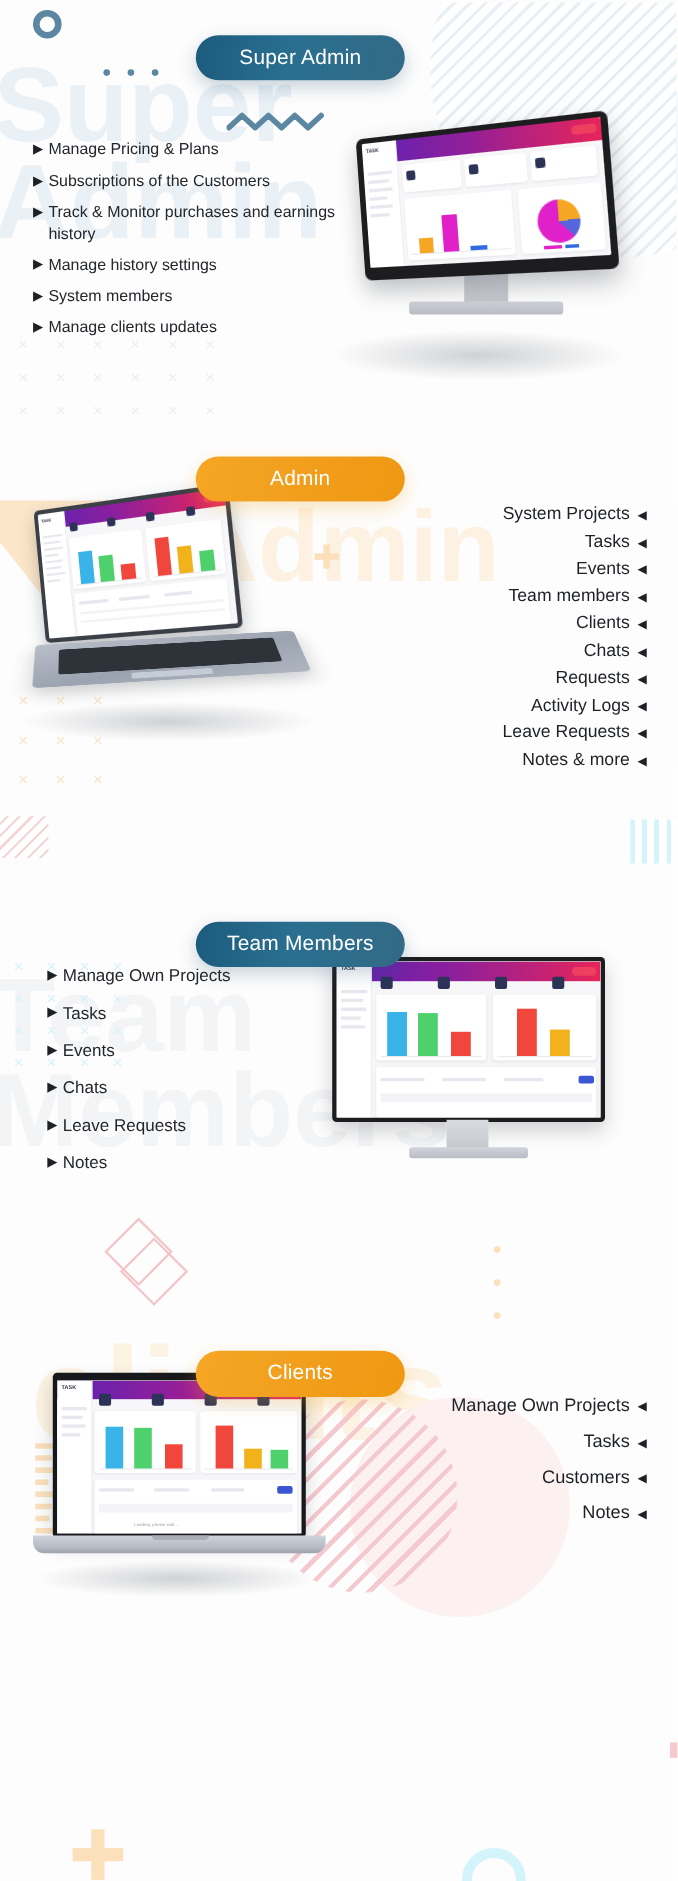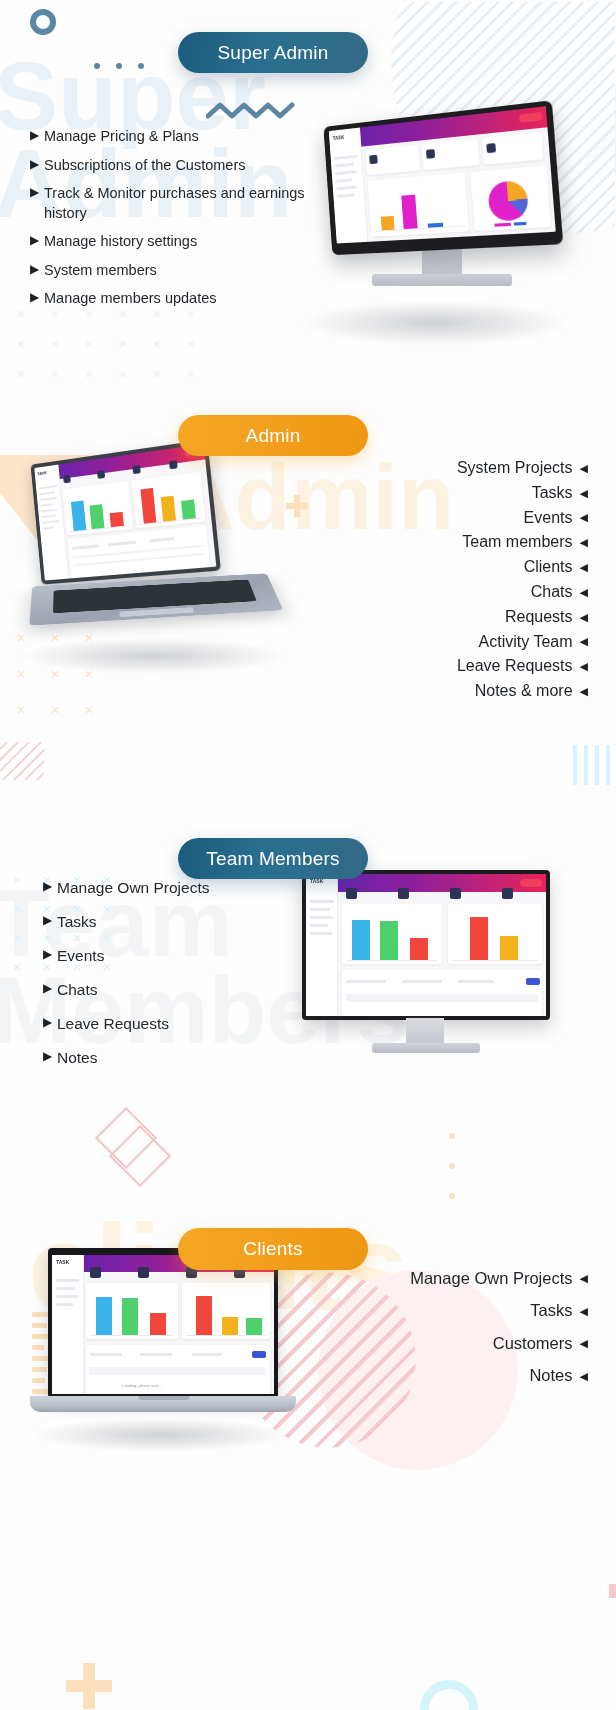--- a/index.html
+++ b/index.html
@@ -305,21 +305,21 @@
     <div class="row">
       <span class="tri">▶</span>
       <span class="txt">Manage history settings</span>
     </div>
     <div class="row">
       <span class="tri">▶</span>
       <span class="txt">System members</span>
     </div>
     <div class="row">
       <span class="tri">▶</span>
-      <span class="txt">Manage members updates</span>
+      <span class="txt">Manage clients updates</span>
     </div>
   </div>
 
   <div class="shadow-ell" style="left:300px;top:300px;width:270px;height:46px;"></div>
 
   <div class="device" style="left:310px;top:110px;width:250px;height:200px;">
 
     <div class="mac-neck" style="left:112px;top:130px;width:40px;height:38px;"></div>
     <div class="mac-base" style="left:62px;top:164px;width:140px;height:12px;"></div>
 
@@ -454,21 +454,21 @@
     </div>
     <div class="row">
       <span class="txt">Chats</span>
       <span class="tri">◀</span>
     </div>
     <div class="row">
       <span class="txt">Requests</span>
       <span class="tri">◀</span>
     </div>
     <div class="row">
-      <span class="txt">Activity Team</span>
+      <span class="txt">Activity Logs</span>
       <span class="tri">◀</span>
     </div>
     <div class="row">
       <span class="txt">Leave Requests</span>
       <span class="tri">◀</span>
     </div>
     <div class="row">
       <span class="txt">Notes &amp; more</span>
       <span class="tri">◀</span>
     </div>

